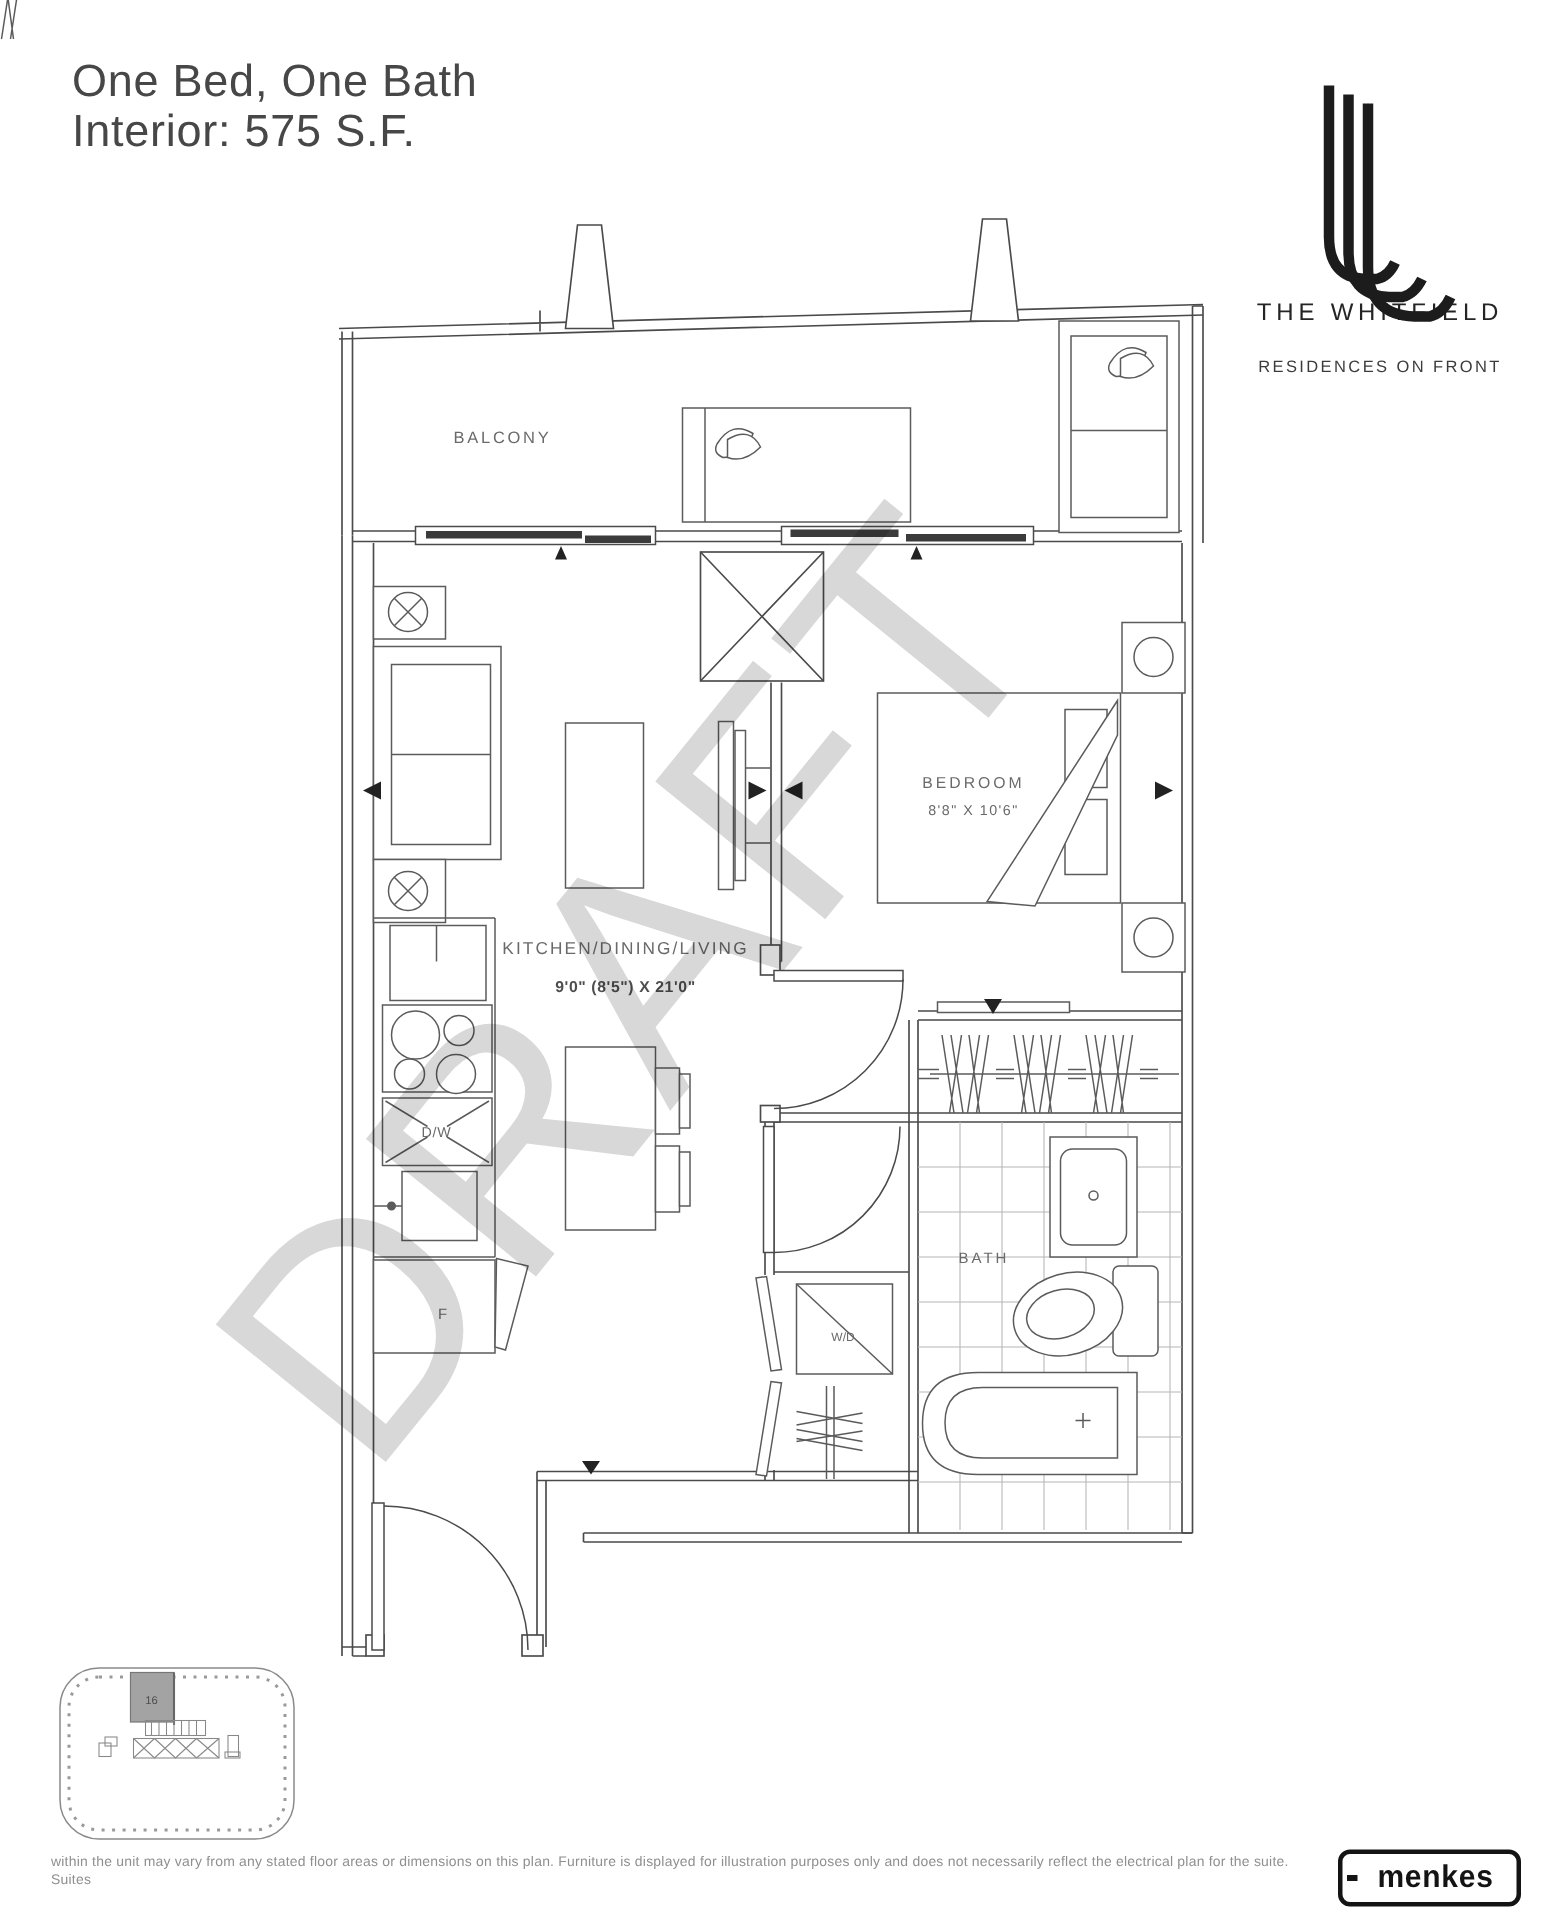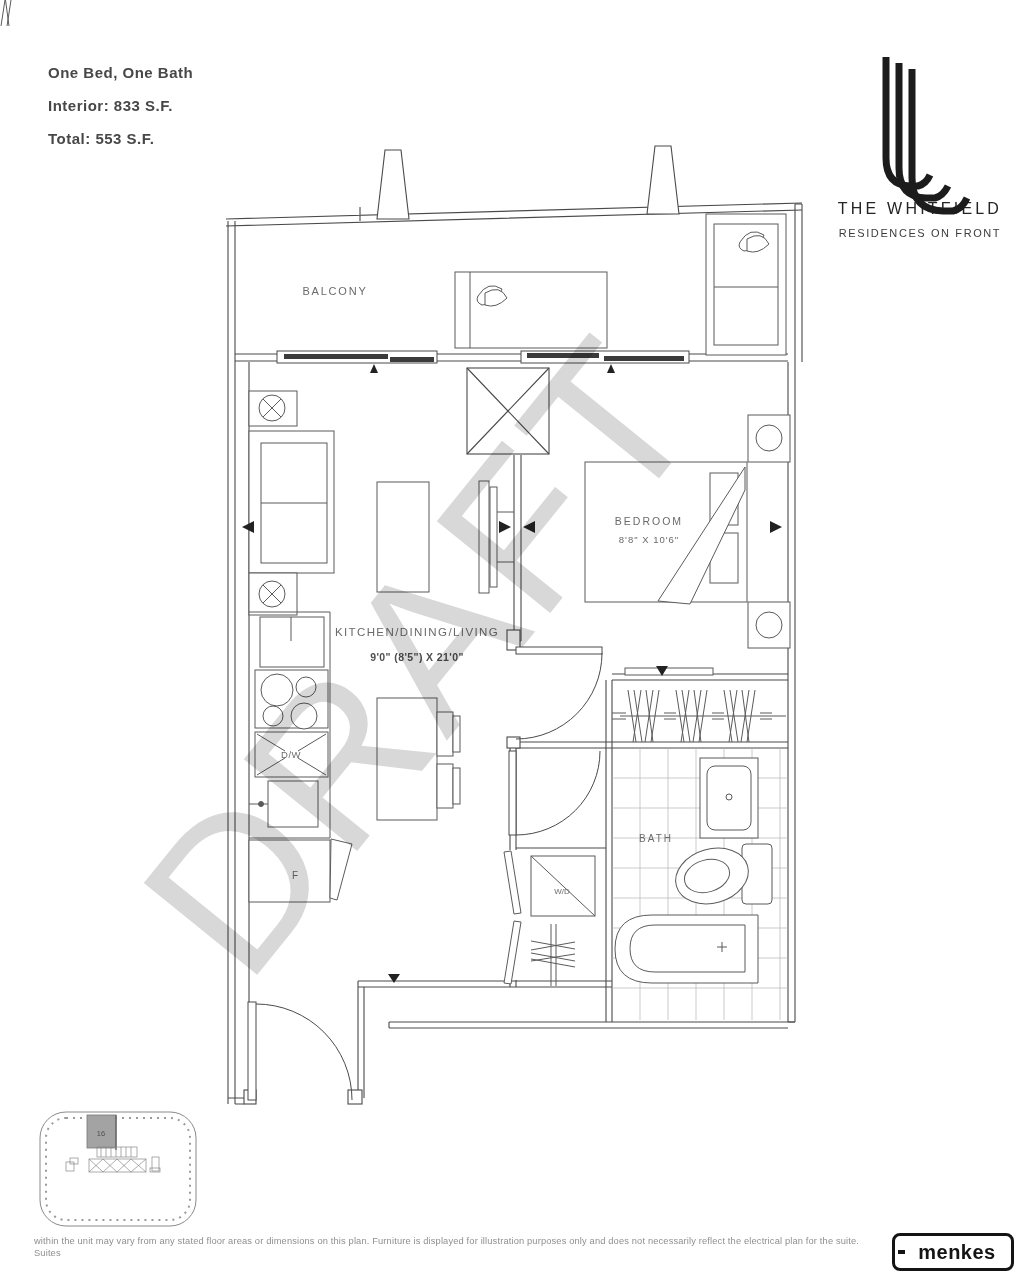--- a/index.html
+++ b/index.html
@@ -1,35 +1,34 @@
 <!DOCTYPE html>
 <html><head>
 <meta charset="utf-8">
 <style>
   html,body{margin:0;padding:0;background:#ffffff;}
   body{width:1036px;height:1275px;position:relative;font-family:"Liberation Sans",sans-serif;overflow:hidden;}
-  .hdr{position:absolute;left:48px;top:38px;color:#474747;font-size:15px;line-height:33px;font-weight:700;letter-spacing:.5px;margin-top:18px;}
+  .hdr{position:absolute;left:48px;top:38px;color:#474747;font-size:30px;line-height:33px;font-weight:400;letter-spacing:.5px;}
   .brand{position:absolute;left:820px;top:40px;width:200px;text-align:center;}
   .brand-name{margin-top:160px;font-size:16px;letter-spacing:3.2px;color:#242424;font-weight:500;white-space:nowrap;}
-  .brand-tag{margin-top:9px;font-size:11px;letter-spacing:1.6px;color:#3c3c3c;white-space:nowrap;}
+  .brand-tag{margin-top:21px;font-size:11px;letter-spacing:1.6px;color:#3c3c3c;white-space:nowrap;}
   .planwrap{position:absolute;left:0;top:0;}
   svg text{font-family:"Liberation Sans",sans-serif;}
   .disc{position:absolute;left:34px;top:1236px;width:848px;color:#8f8f8f;font-size:9.3px;line-height:11.6px;letter-spacing:.15px;}
   .menkes{position:absolute;left:892px;top:1233px;width:116px;height:32px;border:3px solid #141414;border-radius:8px;
           display:flex;align-items:center;justify-content:center;gap:13px;background:#fff;}
   .menkes .dash{width:7px;height:4px;background:#141414;margin-left:-12px;}
   .menkes .word{font-size:20px;font-weight:700;color:#141414;letter-spacing:.5px;transform:scaleY(1.05);}
 </style>
 </head>
 <body>
 
 <div class="hdr">
   <div>One Bed, One Bath</div>
-  <div>Interior: 833 S.F.</div>
-  <div>Total: 553 S.F.</div>
+  <div>Interior: 575 S.F.</div>
 </div>
 
 <div class="brand">
   <div class="brand-name">THE WHITFIELD</div>
   <div class="brand-tag">RESIDENCES ON FRONT</div>
 </div>
 
 <div class="planwrap">
 <svg width="1036" height="1275" viewBox="0 0 1036 1275" xmlns="http://www.w3.org/2000/svg">
 

